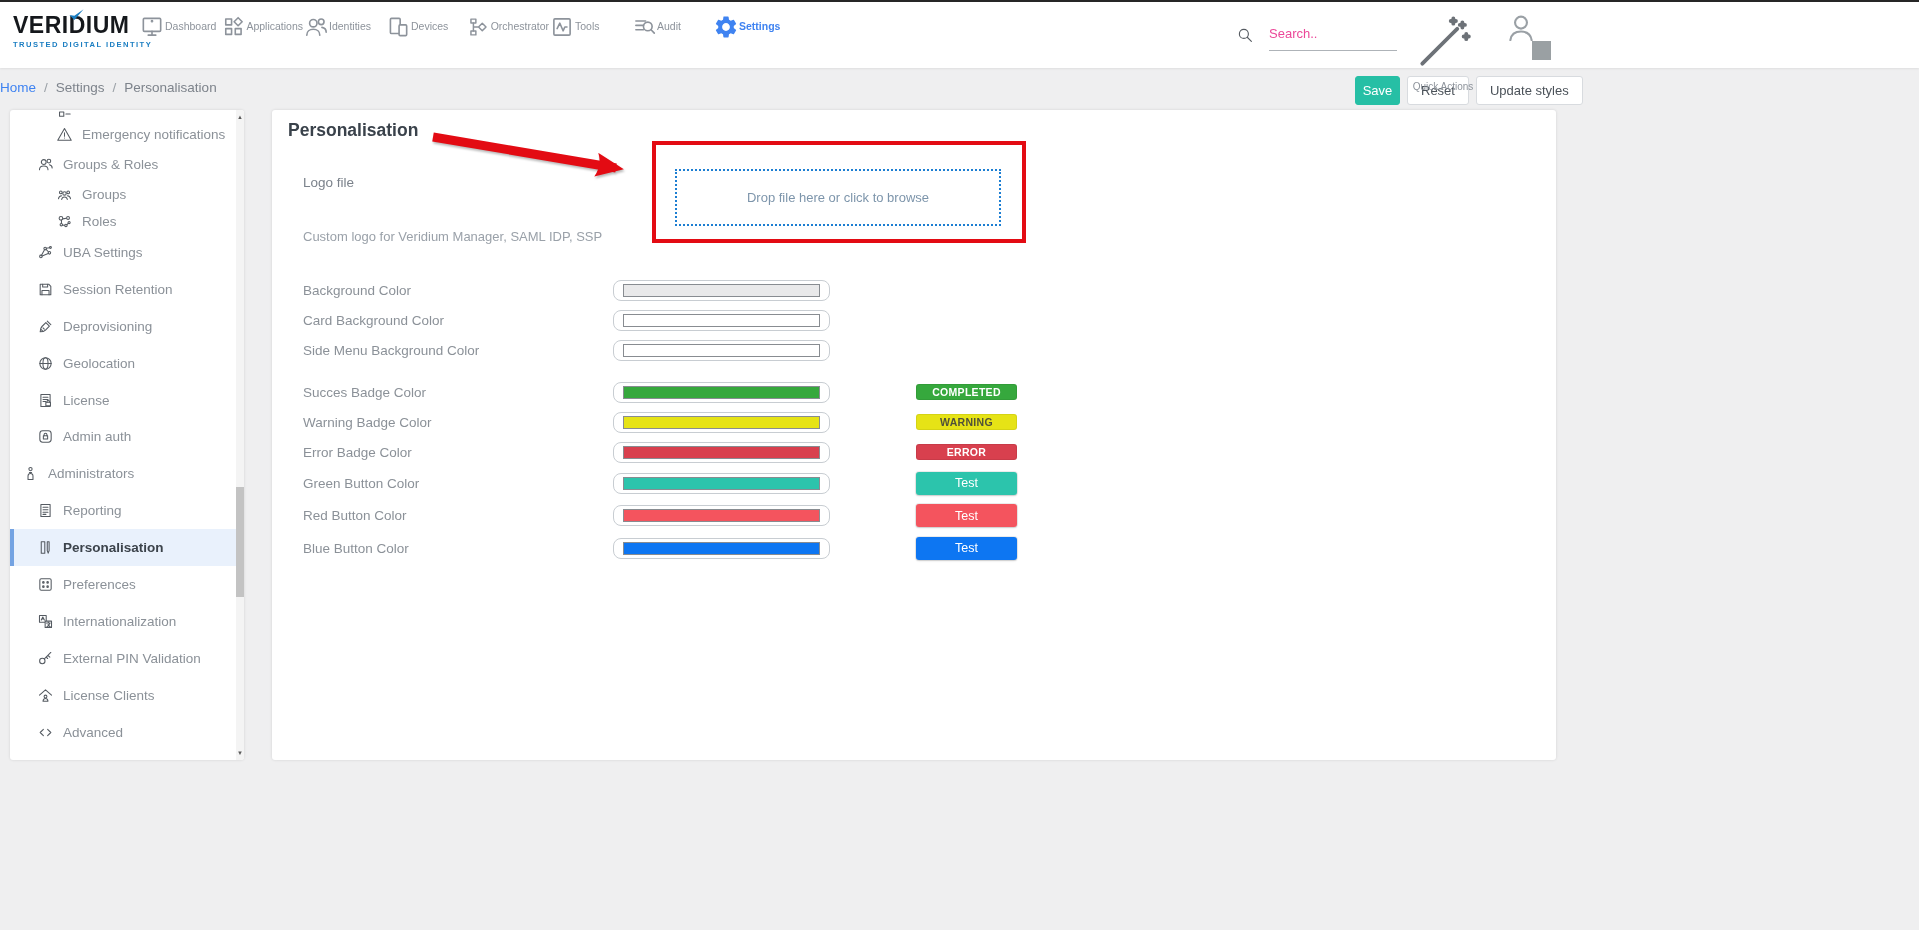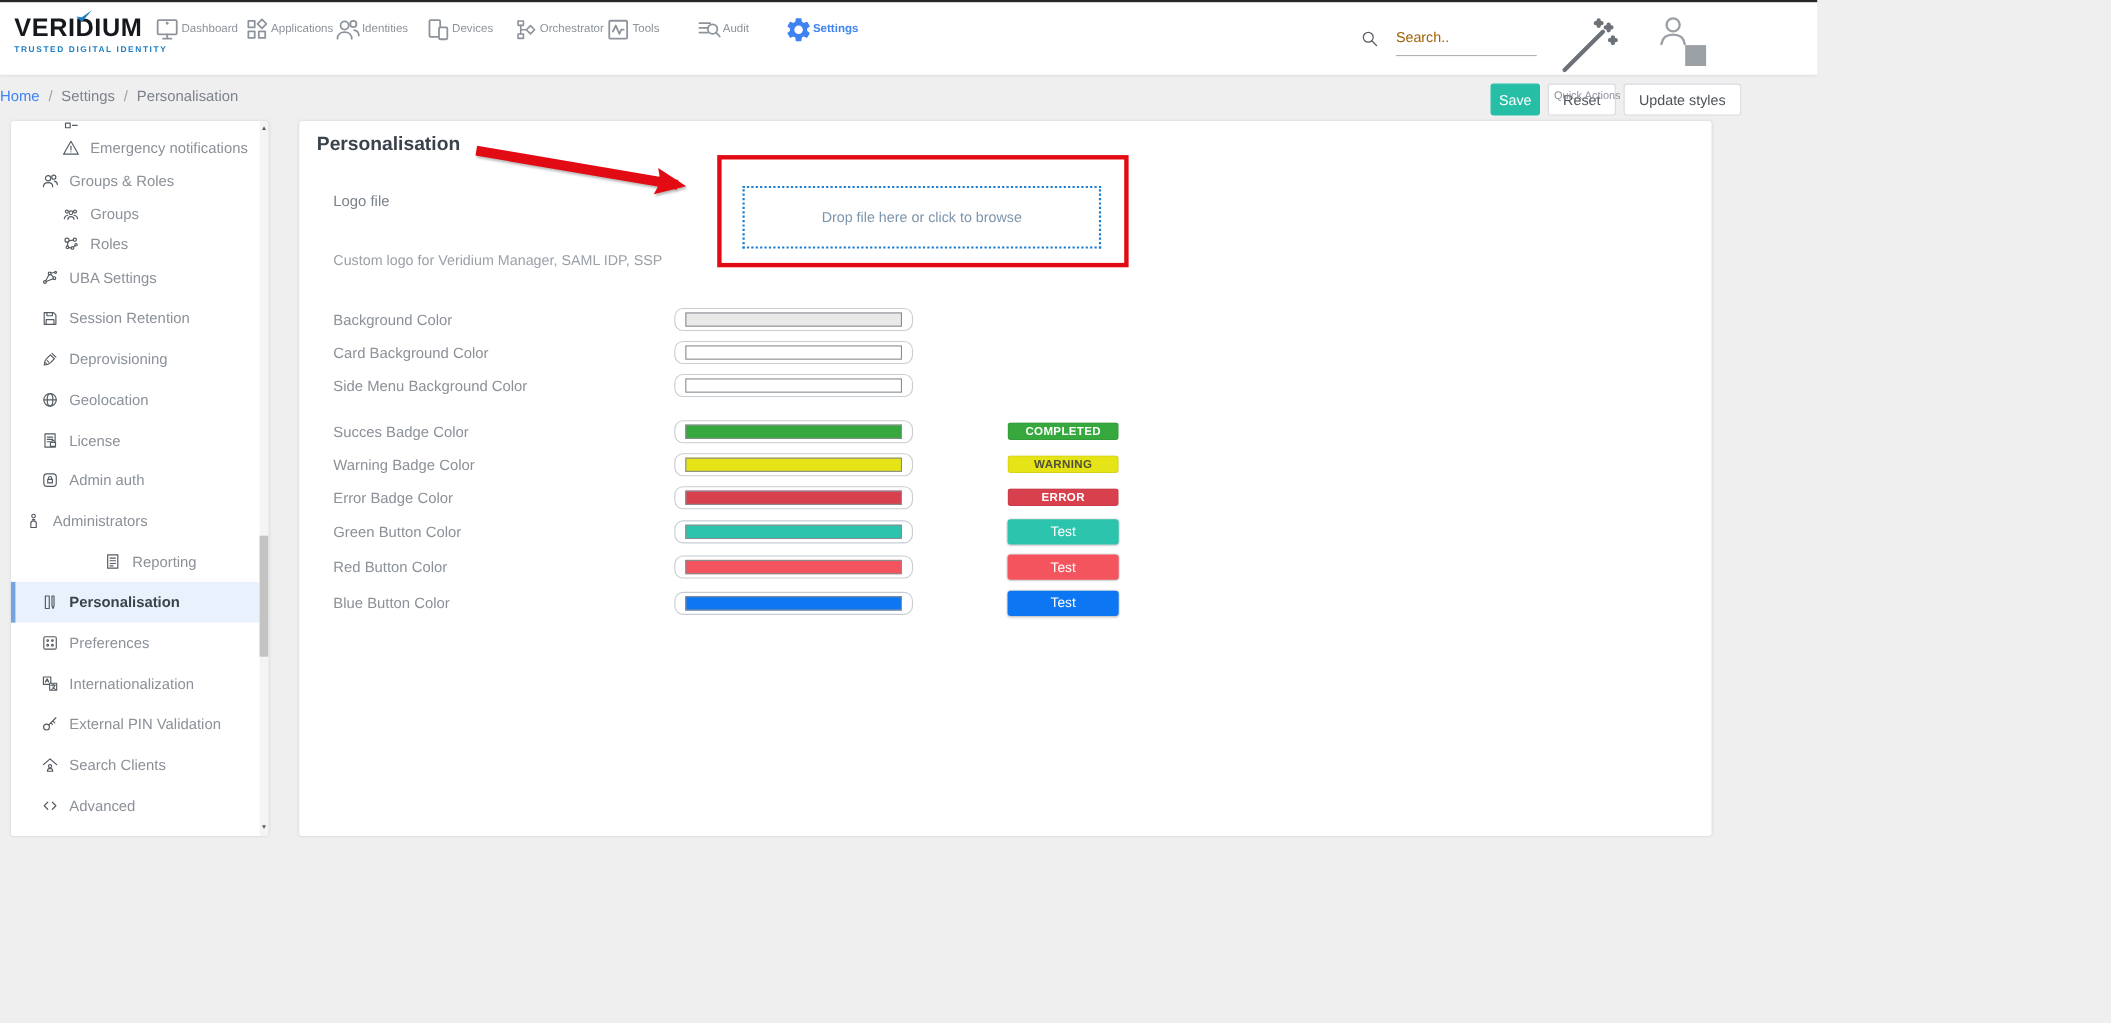--- a/index.html
+++ b/index.html
@@ -2,39 +2,39 @@
 <html><head>
 <meta charset="utf-8">
 <style>
   * { box-sizing: border-box; margin: 0; padding: 0; }
   html,body { width:1919px; height:930px; }
   body {
     font-family: "Liberation Sans", sans-serif;
     background:#efeff0; overflow:hidden; position:relative;
   }
   
-  .topbar { position:absolute; left:0; top:0; width:1652px; height:68px;
+  .topbar { position:absolute; left:0; top:0; width:1919px; height:68px;
     background:#ffffff; border-top:2px solid #262626;
     box-shadow:0 1px 2px rgba(0,0,0,.07); z-index:5; }
   .logo { position:absolute; left:13px; top:11px; cursor:pointer; }
   .brand { font-size:23px; font-weight:bold; color:#15181c; letter-spacing:.5px; line-height:1.1; }
   .brand-check { position:absolute; left:55px; top:-5px; width:17px; height:14px; }
   .tagline { font-size:7.6px; font-weight:bold; color:#1b7ec2; letter-spacing:1.45px; margin-top:2px; }
   .nav { position:absolute; left:139px; top:5px; display:flex; }
   .nav-item { width:82px; display:flex; flex-direction:row; align-items:center; color:#8d939b; cursor:pointer; }
   .nav-icon { width:26px; height:26px; margin-top:7px; }
   .nav-icon svg { width:100%; height:100%; }
   .nav-label { font-size:10.5px; margin-top:5px; color:#8d939b; }
   .nav-item.active { color:#3f83f1; }
   .nav-item.active .nav-label { color:#3f83f1; font-weight:bold; }
   .search { position:absolute; left:1236px; top:24px; display:flex; align-items:flex-start; }
   .search-icon { width:18px; height:18px; color:#565b61; }
   .search-icon svg { width:100%; height:100%; }
   .search-field { margin-left:15px; width:128px; border-bottom:1px solid #aeb3b8; padding-bottom:9px;
-    font-size:13px; color:#a16207; cursor:text; }
+    font-size:13px; color:#ec4899; cursor:text; }
   .quick { position:absolute; left:1412px; top:10px; width:62px; text-align:center; cursor:pointer; }
   .quick-icon { width:26px; height:26px; margin:0 auto; color:#6d7278; }
   .quick-icon svg { width:100%; height:100%; }
   .quick-label { font-size:10px; color:#8d939b; margin-top:3px; }
   .avatar { position:absolute; left:1504px; top:9px; width:34px; height:34px; color:#9aa0a5; cursor:pointer; }
   .avatar svg { width:100%; height:100%; }
   .gray-square { position:absolute; left:1532px; top:39px; width:19px; height:19px; background:#9aa0a3; }
   
   .breadcrumb { position:absolute; left:0; top:80px; font-size:13.5px; color:#7d838b; display:flex; gap:8px; z-index:2; }
   .crumb-link { color:#3f83f1; cursor:pointer; }
@@ -288,21 +288,21 @@
         <span>Admin auth</span>
       </div>
       <div class="side-item" style="height: 36.9px; padding-left: 12px;">
         <span class="side-icon"><svg viewBox="0 0 24 24" fill="none" stroke="currentColor" stroke-width="1.5" stroke-linecap="round" stroke-linejoin="round">
             <circle cx="12" cy="5.8" r="2.3"></circle>
             <path d="M8.5 20.5v-5a3.5 3.5 0 0 1 7 0v5z"></path>
             <path d="M10.5 10.5h3"></path>
           </svg></span>
         <span>Administrators</span>
       </div>
-      <div class="side-item" style="height: 36.9px; justify-content: center;">
+      <div class="side-item" style="height: 36.9px;">
         <span class="side-icon"><svg viewBox="0 0 24 24" fill="none" stroke="currentColor" stroke-width="1.5" stroke-linecap="round" stroke-linejoin="round">
             <path d="M5.5 3.5h13v17h-13z"></path>
             <path d="M8.5 7.5h7M8.5 11h7M8.5 14.5h7M8.5 17.5h4"></path>
           </svg></span>
         <span>Reporting</span>
       </div>
       <div class="side-item active" style="height: 36.9px;">
         <span class="side-icon"><svg viewBox="0 0 24 24" fill="none" stroke="currentColor" stroke-width="1.5" stroke-linecap="round" stroke-linejoin="round">
             <path d="M6 4h5v16H6z"></path>
             <path d="M14.5 4h2.6v12.5l-1.3 3.5-1.3-3.5z"></path>
@@ -334,21 +334,21 @@
             <path d="M10.4 12.6L19.5 3.5M15.5 7.5l2.6 2.6M13 10l2 2"></path>
           </svg></span>
         <span>External PIN Validation</span>
       </div>
       <div class="side-item" style="height: 36.9px;">
         <span class="side-icon"><svg viewBox="0 0 24 24" fill="none" stroke="currentColor" stroke-width="1.5" stroke-linecap="round" stroke-linejoin="round">
             <path d="M3.5 11.5L12 4l8.5 7.5"></path>
             <circle cx="12" cy="13.5" r="2"></circle>
             <path d="M8.5 20c.3-2.4 1.7-3.7 3.5-3.7s3.2 1.3 3.5 3.7z"></path>
           </svg></span>
-        <span>Search Clients</span>
+        <span>License Clients</span>
       </div>
       <div class="side-item" style="height: 36.9px;">
         <span class="side-icon"><svg viewBox="0 0 24 24" fill="none" stroke="currentColor" stroke-width="1.5" stroke-linecap="round" stroke-linejoin="round">
             <path d="M9 7.5L4.5 12 9 16.5M15 7.5l4.5 4.5L15 16.5"></path>
           </svg></span>
         <span>Advanced</span>
       </div>
     </div>
   <div class="sb-track">
     <div class="sb-arrow" style="top:3px;">▲</div>

